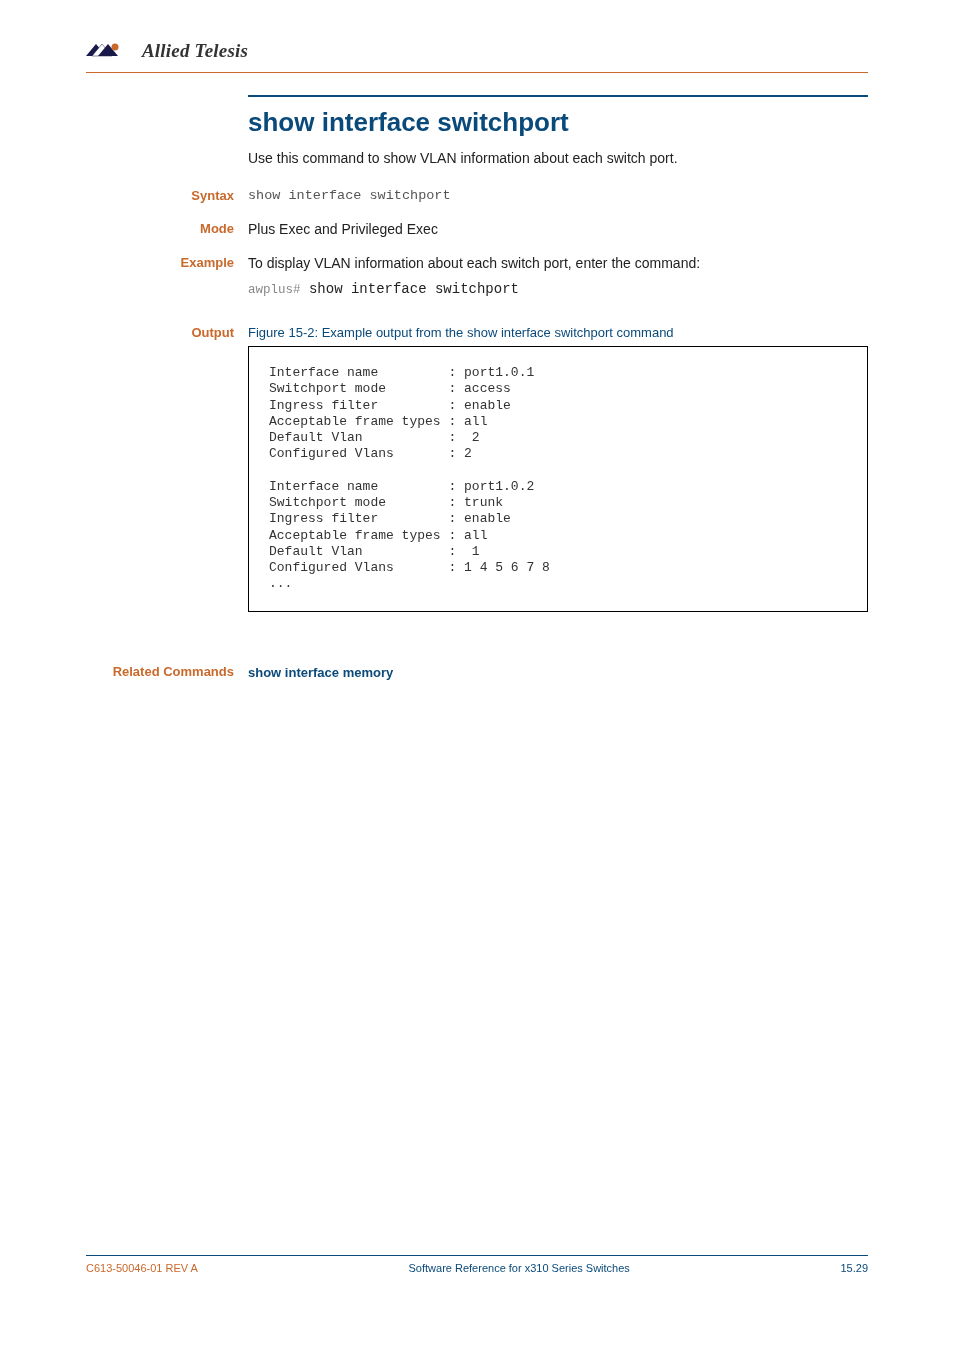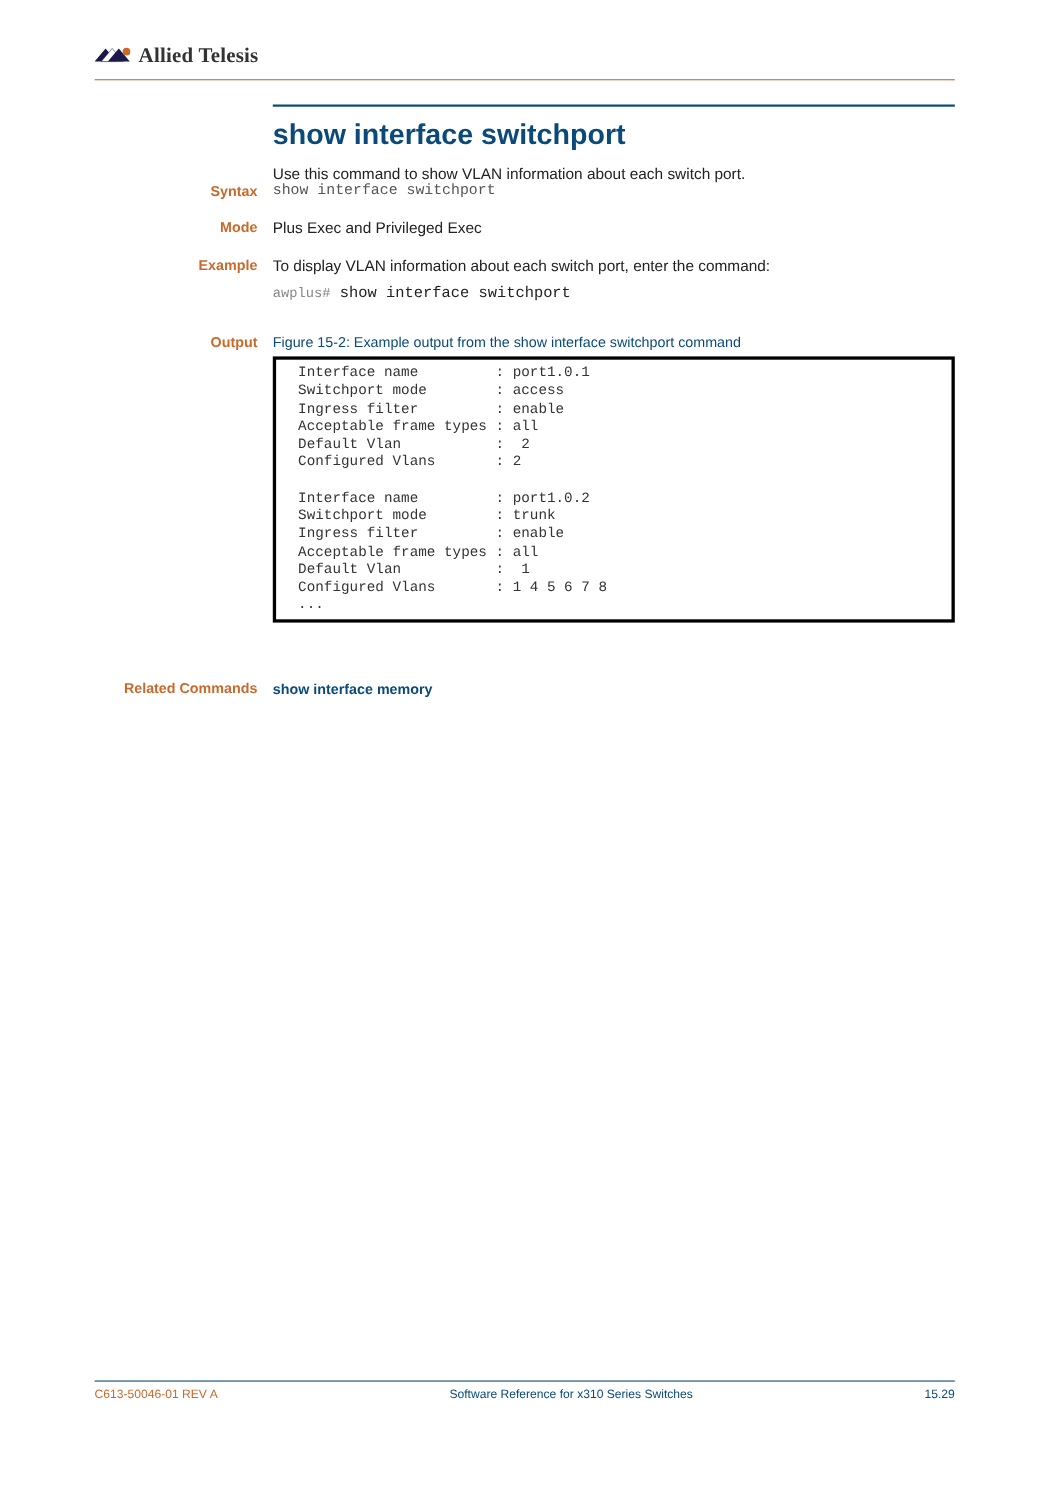--- a/index.html
+++ b/index.html
@@ -17,21 +17,22 @@
     position: relative;
   }
   .header {
     display: flex;
     align-items: center;
     padding-bottom: 4px;
   }
   .logo-wrap {
     display: flex;
     align-items: center;
-    gap: 6px;
+    gap: 22px;
+    font-style: italic;
   }
   .logo-mark svg { display:block; }
   .logo-text {
     font-family: "Times New Roman", serif;
     font-size: 19px;
     font-weight: 600;
     color: #333;
     letter-spacing: 0.2px;
   }
   .header-rule {
@@ -49,20 +50,21 @@
   }
   h1.cmd-title {
     color: #0a4a7a;
     font-size: 26px;
     font-weight: 700;
     margin: 0 0 12px 0;
   }
   .intro {
     font-size: 14px;
     color: #222;
+    margin-bottom: 22px;
   }
   .row {
     display: flex;
     margin-bottom: 18px;
     align-items: flex-start;
   }
   .row-label {
     width: 162px;
     margin-left: -162px;
     text-align: right;
@@ -97,22 +99,22 @@
     color: #888;
     font-size: 12.5px;
   }
   .output-caption {
     color: #0a4a7a;
     font-weight: 400;
     font-size: 13px;
     margin-bottom: 6px;
   }
   .output-box {
-    border: 3px solid #000000;
-    padding: 4px 20px;
+    border: 1px solid #000000;
+    padding: 18px 20px;
     font-family: "Courier New", monospace;
     font-size: 13px;
     color: #333;
     white-space: pre;
     line-height: 1.25;
     margin-bottom: 34px;
   }
   .link {
     color: #0a4a7a;
     font-weight: 700;

